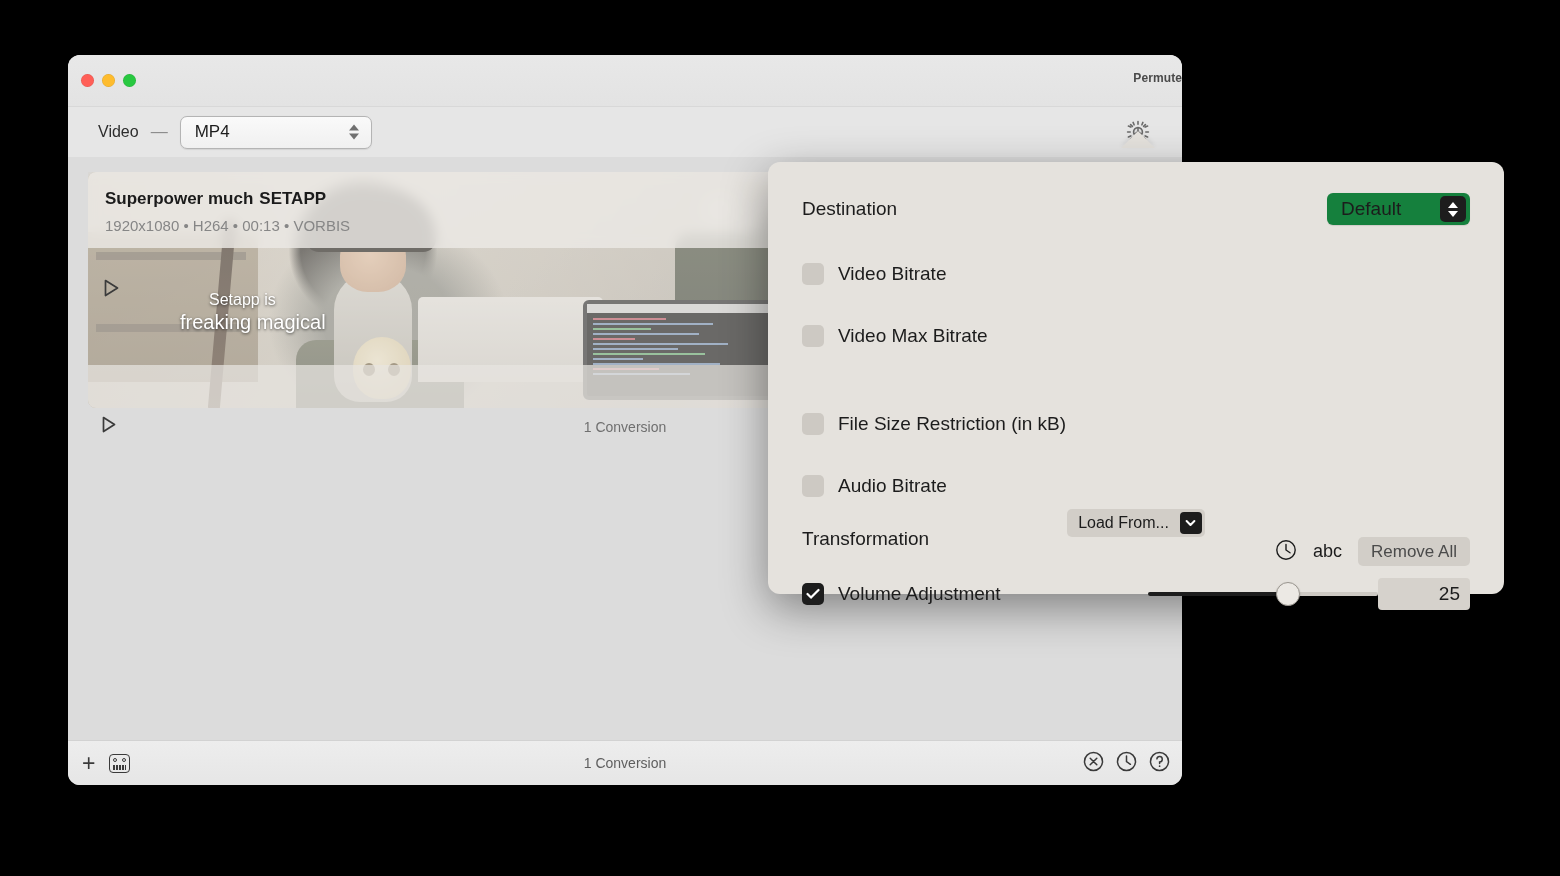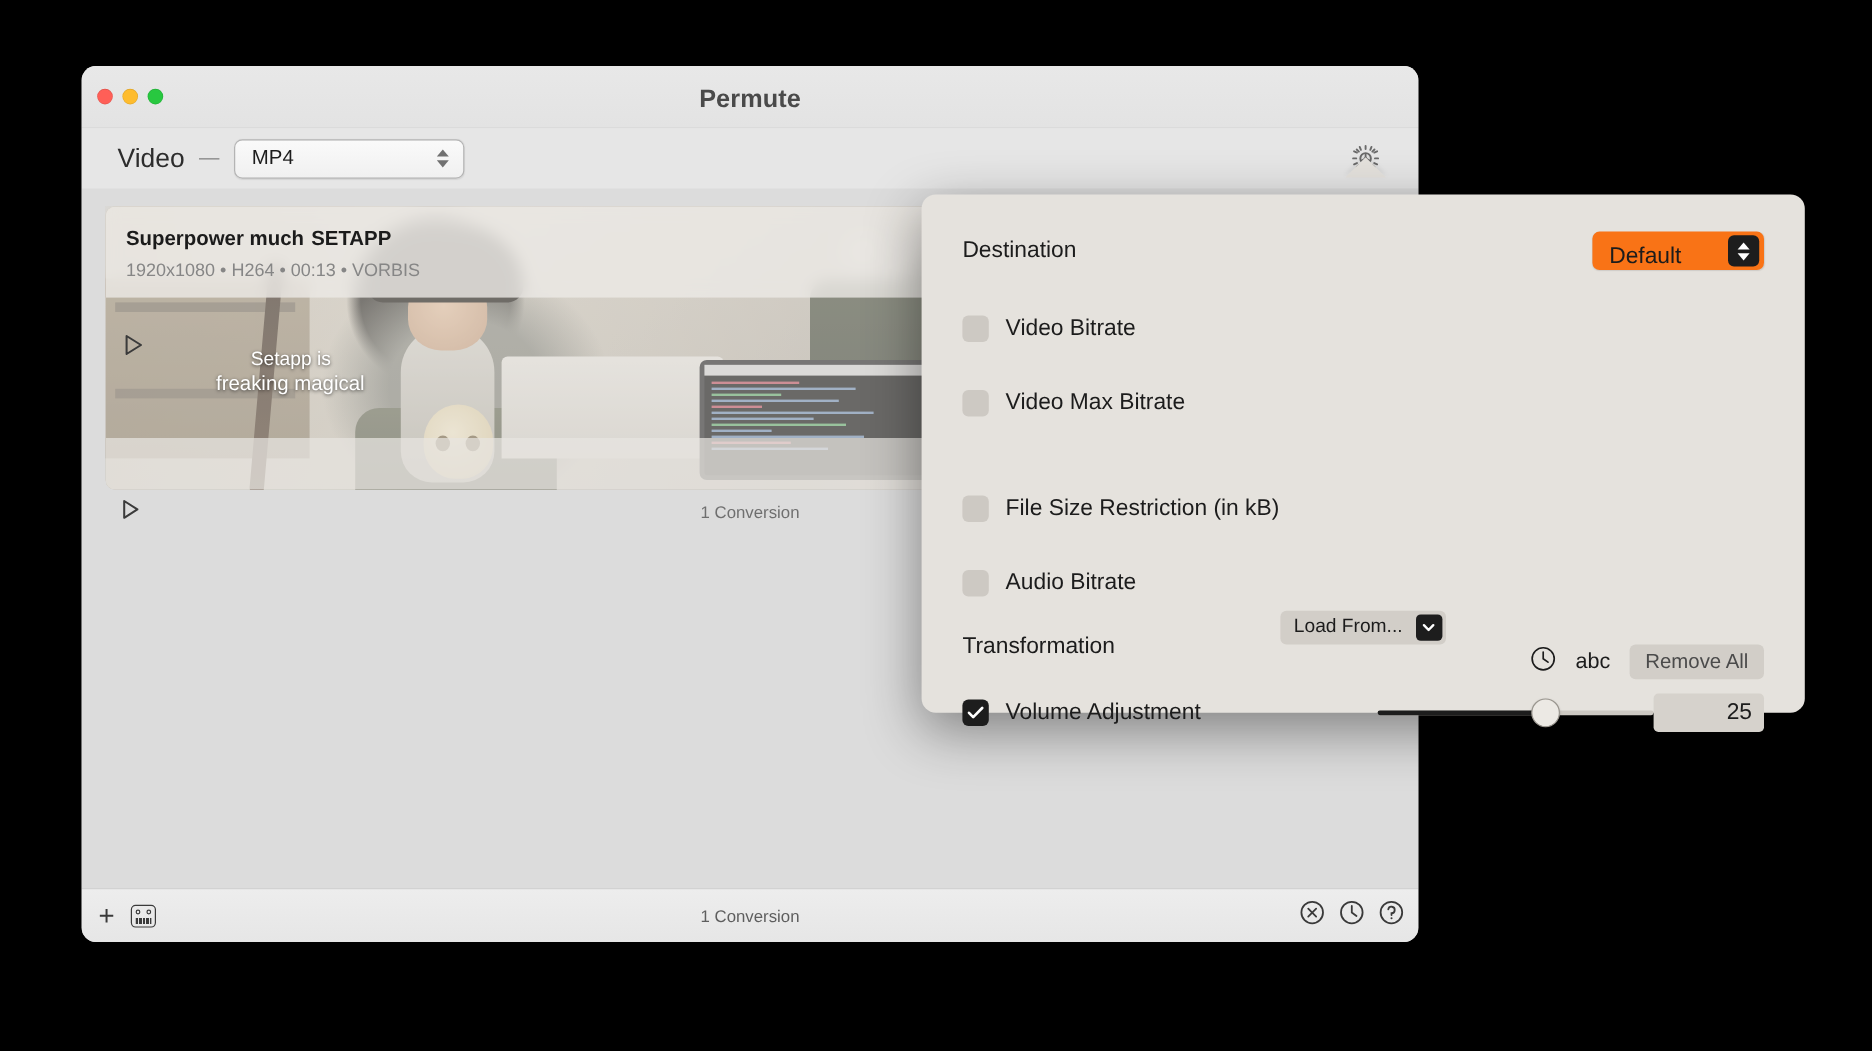--- a/index.html
+++ b/index.html
@@ -26,34 +26,34 @@
     background: linear-gradient(#e8e8e8, #e3e3e3);
     border-bottom: 1px solid #d8d8d8;
   }
   .traffic { position: absolute; left: 13px; top: 19px; display: flex; gap: 8px; }
   .dot { width: 13px; height: 13px; border-radius: 50%; }
   .dot.red    { background: #ff5f57; box-shadow: inset 0 0 0 0.5px rgba(0,0,0,.12); }
   .dot.yellow { background: #febc2e; box-shadow: inset 0 0 0 0.5px rgba(0,0,0,.12); }
   .dot.green  { background: #28c840; box-shadow: inset 0 0 0 0.5px rgba(0,0,0,.12); }
   .win-title {
     position: absolute; left: 0; right: 0; top: 16px;
-    text-align: center;
-    font-size: 21px; font-weight: bold; color: #4a4a4a;
+    text-align: right;
+    font-size: 12px; font-weight: bold; color: #4a4a4a;
     letter-spacing: .1px;
   }
 
   
   .toolrow {
     position: relative;
     height: 50px;
     background: #e6e6e6;
     padding-left: 30px;
     display: flex; align-items: center;
   }
-  .kind-label { font-size: 22px; color: #2d2d2d; }
+  .kind-label { font-size: 16px; color: #2d2d2d; }
   .dash { margin: 0 12px; color: #8a8a8a; font-size: 17px; }
   .popup-btn {
     position: relative;
     width: 192px; height: 33px;
     background: linear-gradient(#fafafa, #f0f0f0);
     border: 1px solid #b4b4b4;
     border-radius: 7px;
     display: flex; align-items: center;
     padding-left: 14px;
     font-size: 17px; color: #1d1d1d;
@@ -165,21 +165,21 @@
     width: 25px; height: 25px; border-radius: 50%;
     background: #1d1d1d;
     display: flex; align-items: center; justify-content: center;
   }
   .card-subs {
     position: absolute; left: 92px; top: 118px;
     color: #fff; text-shadow: 0 1px 3px rgba(0,0,0,.65);
     line-height: 1.22;
   }
   .subs1 { font-size: 16px; margin-left: 29px; }
-  .subs2 { font-size: 17px; text-align: right; }
+  .subs2 { font-size: 20px; text-align: right; }
   .card-bottombar {
     position: absolute; left: 0; right: 0; bottom: 0; height: 43px;
     background: rgba(232,229,224,0.72);
   }
   .card-tools {
     position: absolute; right: 14px; top: 50%;
     transform: translateY(-50%);
     display: flex; align-items: center; gap: 16px;
   }
   .card-play { position: absolute; left: 14px; top: 50%; transform: translateY(-50%); }
@@ -229,23 +229,23 @@
     filter: drop-shadow(0 -2px 2px rgba(0,0,0,.08));
   }
   .pop-inner { position: absolute; inset: 0; padding: 30px 34px; }
 
   .pop-row { position: relative; display: flex; align-items: center; }
   .pop-label { font-size: 19px; color: #1c1c1c; }
 
   .sel-btn {
     position: absolute; right: 0;
     height: 32px; min-width: 143px;
-    background: #f97316;
+    background: #15803d;
     border-radius: 6px;
-    display: flex; align-items: flex-end;
+    display: flex; align-items: center;
     padding: 0 38px 0 14px;
     font-size: 19px; color: #1c1c1c;
     box-shadow: 0 .5px 1px rgba(0,0,0,.10);
   }
   .sel-chev {
     position: absolute; right: 4px; top: 3px;
     width: 26px; height: 26px;
     background: #1d1d1d; border-radius: 5px;
     display:flex; align-items:center; justify-content:center;
   }

